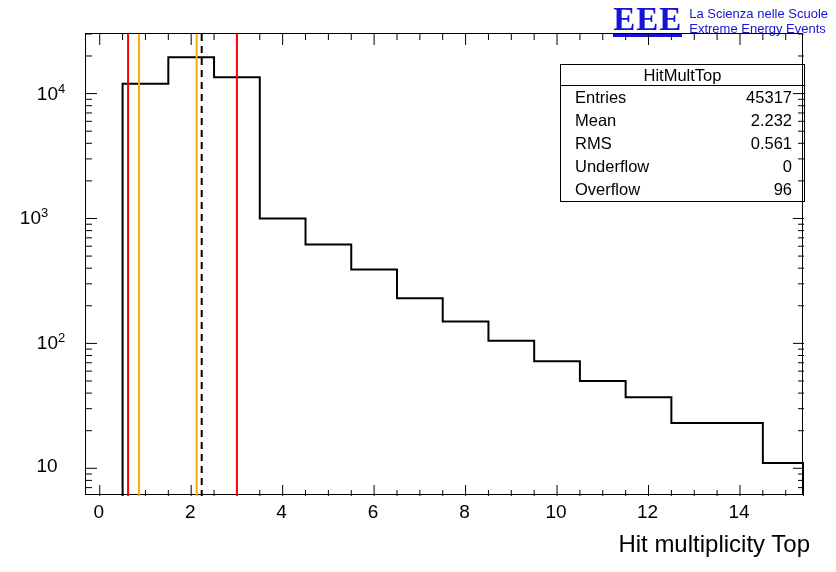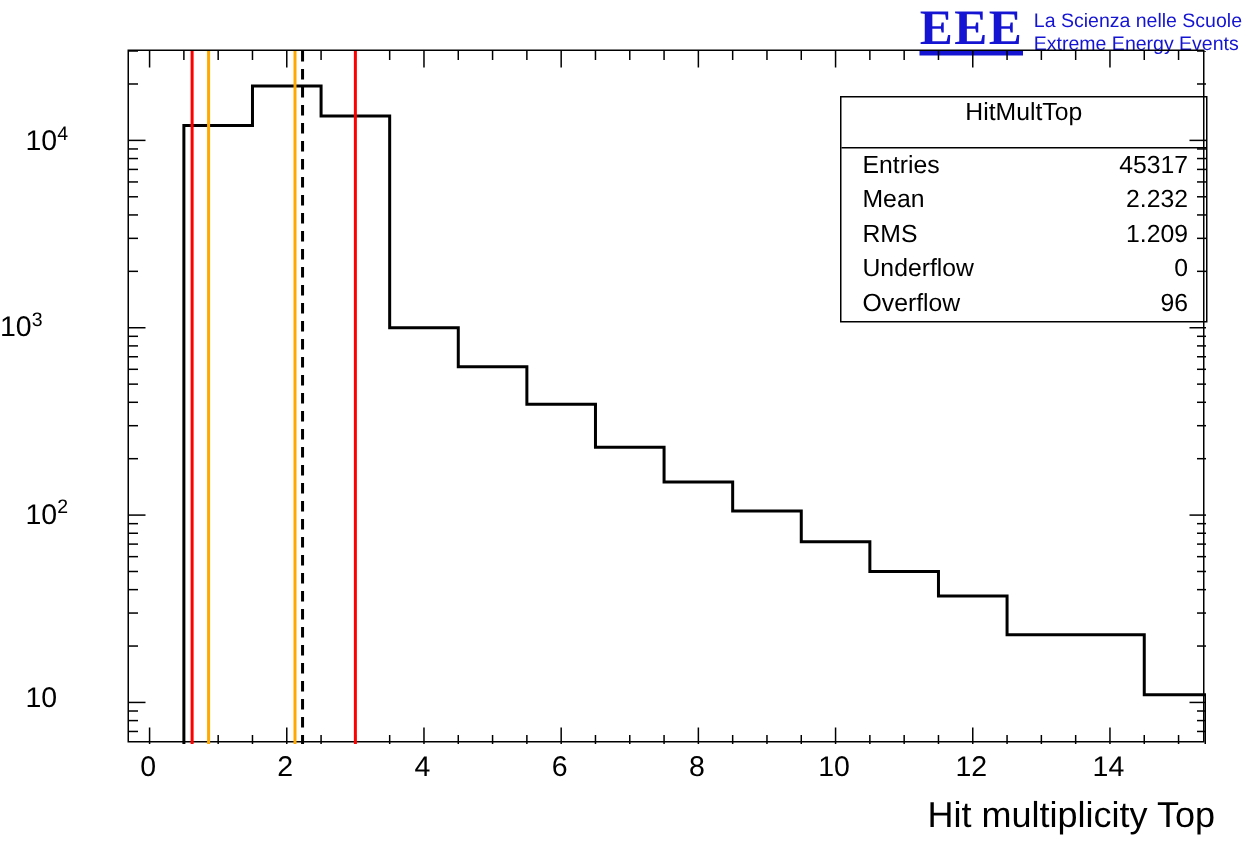--- a/index.html
+++ b/index.html
@@ -58,21 +58,21 @@
     left:560px; top:64px;
     width:243px;
     border:1px solid #000;
     background:#fff;
     font-size:16.5px;
     color:#000;
   }
   .stats-title{
     text-align:center;
     border-bottom:1px solid #000;
-    padding:2px 0 14px 0;
+    padding:2px 0 1px 0;
     line-height:17px;
   }
   .stats-row{
     display:flex;
     justify-content:space-between;
     padding:1px 12px 1px 14px;
     line-height:21px;
   }
   .stats-row .k{ text-align:right; }
   .stats-row .v{ text-align:right; }
@@ -82,21 +82,21 @@
     position:absolute;
     left:85px; top:33px;
     width:718px; height:462px;
     border:1px solid #000;
     box-sizing:border-box;
   }
   svg.plot{position:absolute;left:0;top:0;}
 
   .ylab{
     position:absolute;
-    text-align:left;
+    text-align:center;
     font-size:19px;
     color:#000;
     width:60px;
   }
   .xlab{
     position:absolute;
     text-align:center;
     font-size:19px;
     color:#000;
     width:40px;
@@ -128,21 +128,21 @@
     <div class="stats-row">
       <span class="k">Entries</span>
       <span class="v">45317</span>
     </div>
     <div class="stats-row">
       <span class="k">Mean</span>
       <span class="v">2.232</span>
     </div>
     <div class="stats-row">
       <span class="k">RMS</span>
-      <span class="v">1.209</span>
+      <span class="v">0.561</span>
     </div>
     <div class="stats-row">
       <span class="k">Underflow</span>
       <span class="v">0</span>
     </div>
     <div class="stats-row">
       <span class="k">Overflow</span>
       <span class="v">96</span>
     </div>
   </div>

